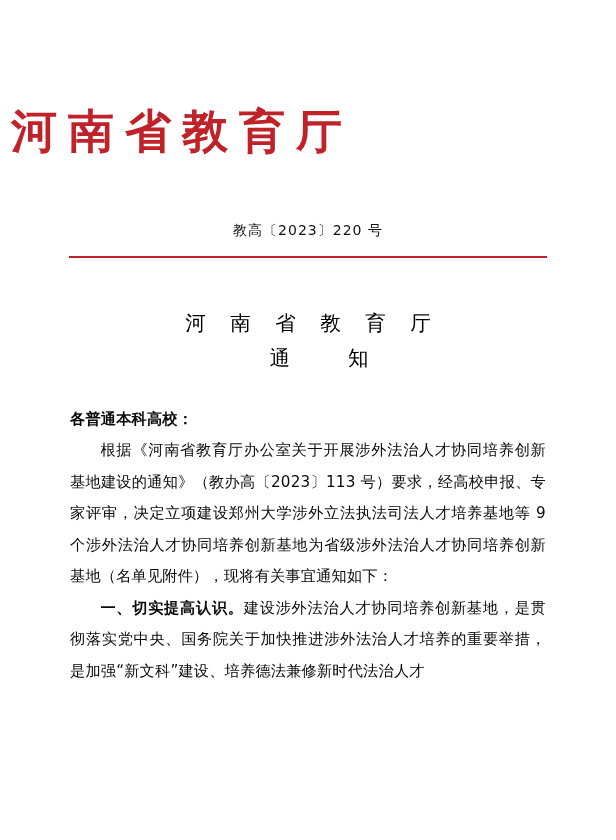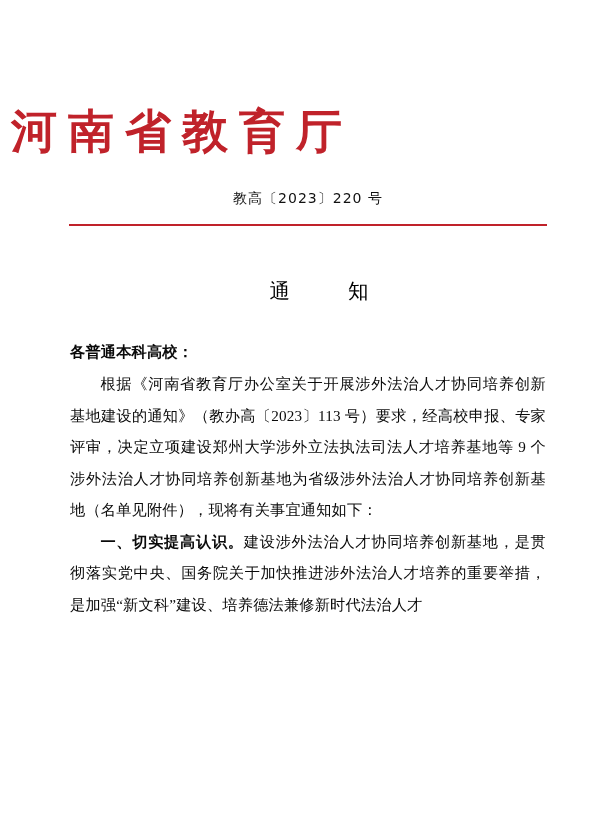--- a/index.html
+++ b/index.html
@@ -30,21 +30,21 @@
     font-weight: bold;
     letter-spacing: 11px;
     text-indent: 11px;
     line-height: 1;
     white-space: nowrap;
   }
 
   
   .doc-number {
     text-align: center;
-    margin-top: 36px;
+    margin-top: 68px;
     font-family: "DejaVu Sans", sans-serif;
     font-size: 14px;
     letter-spacing: 1px;
     color: #111111;
   }
 
   
   .red-rule {
     margin: 16px auto 0 auto;
     width: 478px;
@@ -87,38 +87,38 @@
     text-align: justify;
     letter-spacing: 0.2px;
   }
   .salutation {
     margin: 0;
     font-weight: bold;
   }
   .para {
     margin: 0;
     text-indent: 2em;
-    font-family: Liberation Serif, serif;
   }
   .para b {
     font-weight: bold;
   }
 </style>
 </head>
 <body>
 
 <div class="page">
 
   <div class="masthead">河南省教育厅</div>
 
   <div class="doc-number">教高〔2023〕220 号</div>
 
   <div class="red-rule"></div>
 
   <div class="title-block">
+    <div class="title-line-1">河 南 省 教 育 厅</div>
     <div class="title-line-3">
       <span>通</span><span class="gap"></span><span>知</span>
     </div>
   </div>
 
   <div class="body-block">
     <p class="salutation">各普通本科高校：</p>
 
     <p class="para">根据《河南省教育厅办公室关于开展涉外法治人才协同培养创新基地建设的通知》（教办高〔2023〕113 号）要求，经高校申报、专家评审，决定立项建设郑州大学涉外立法执法司法人才培养基地等 9 个涉外法治人才协同培养创新基地为省级涉外法治人才协同培养创新基地（名单见附件），现将有关事宜通知如下：</p>
 

